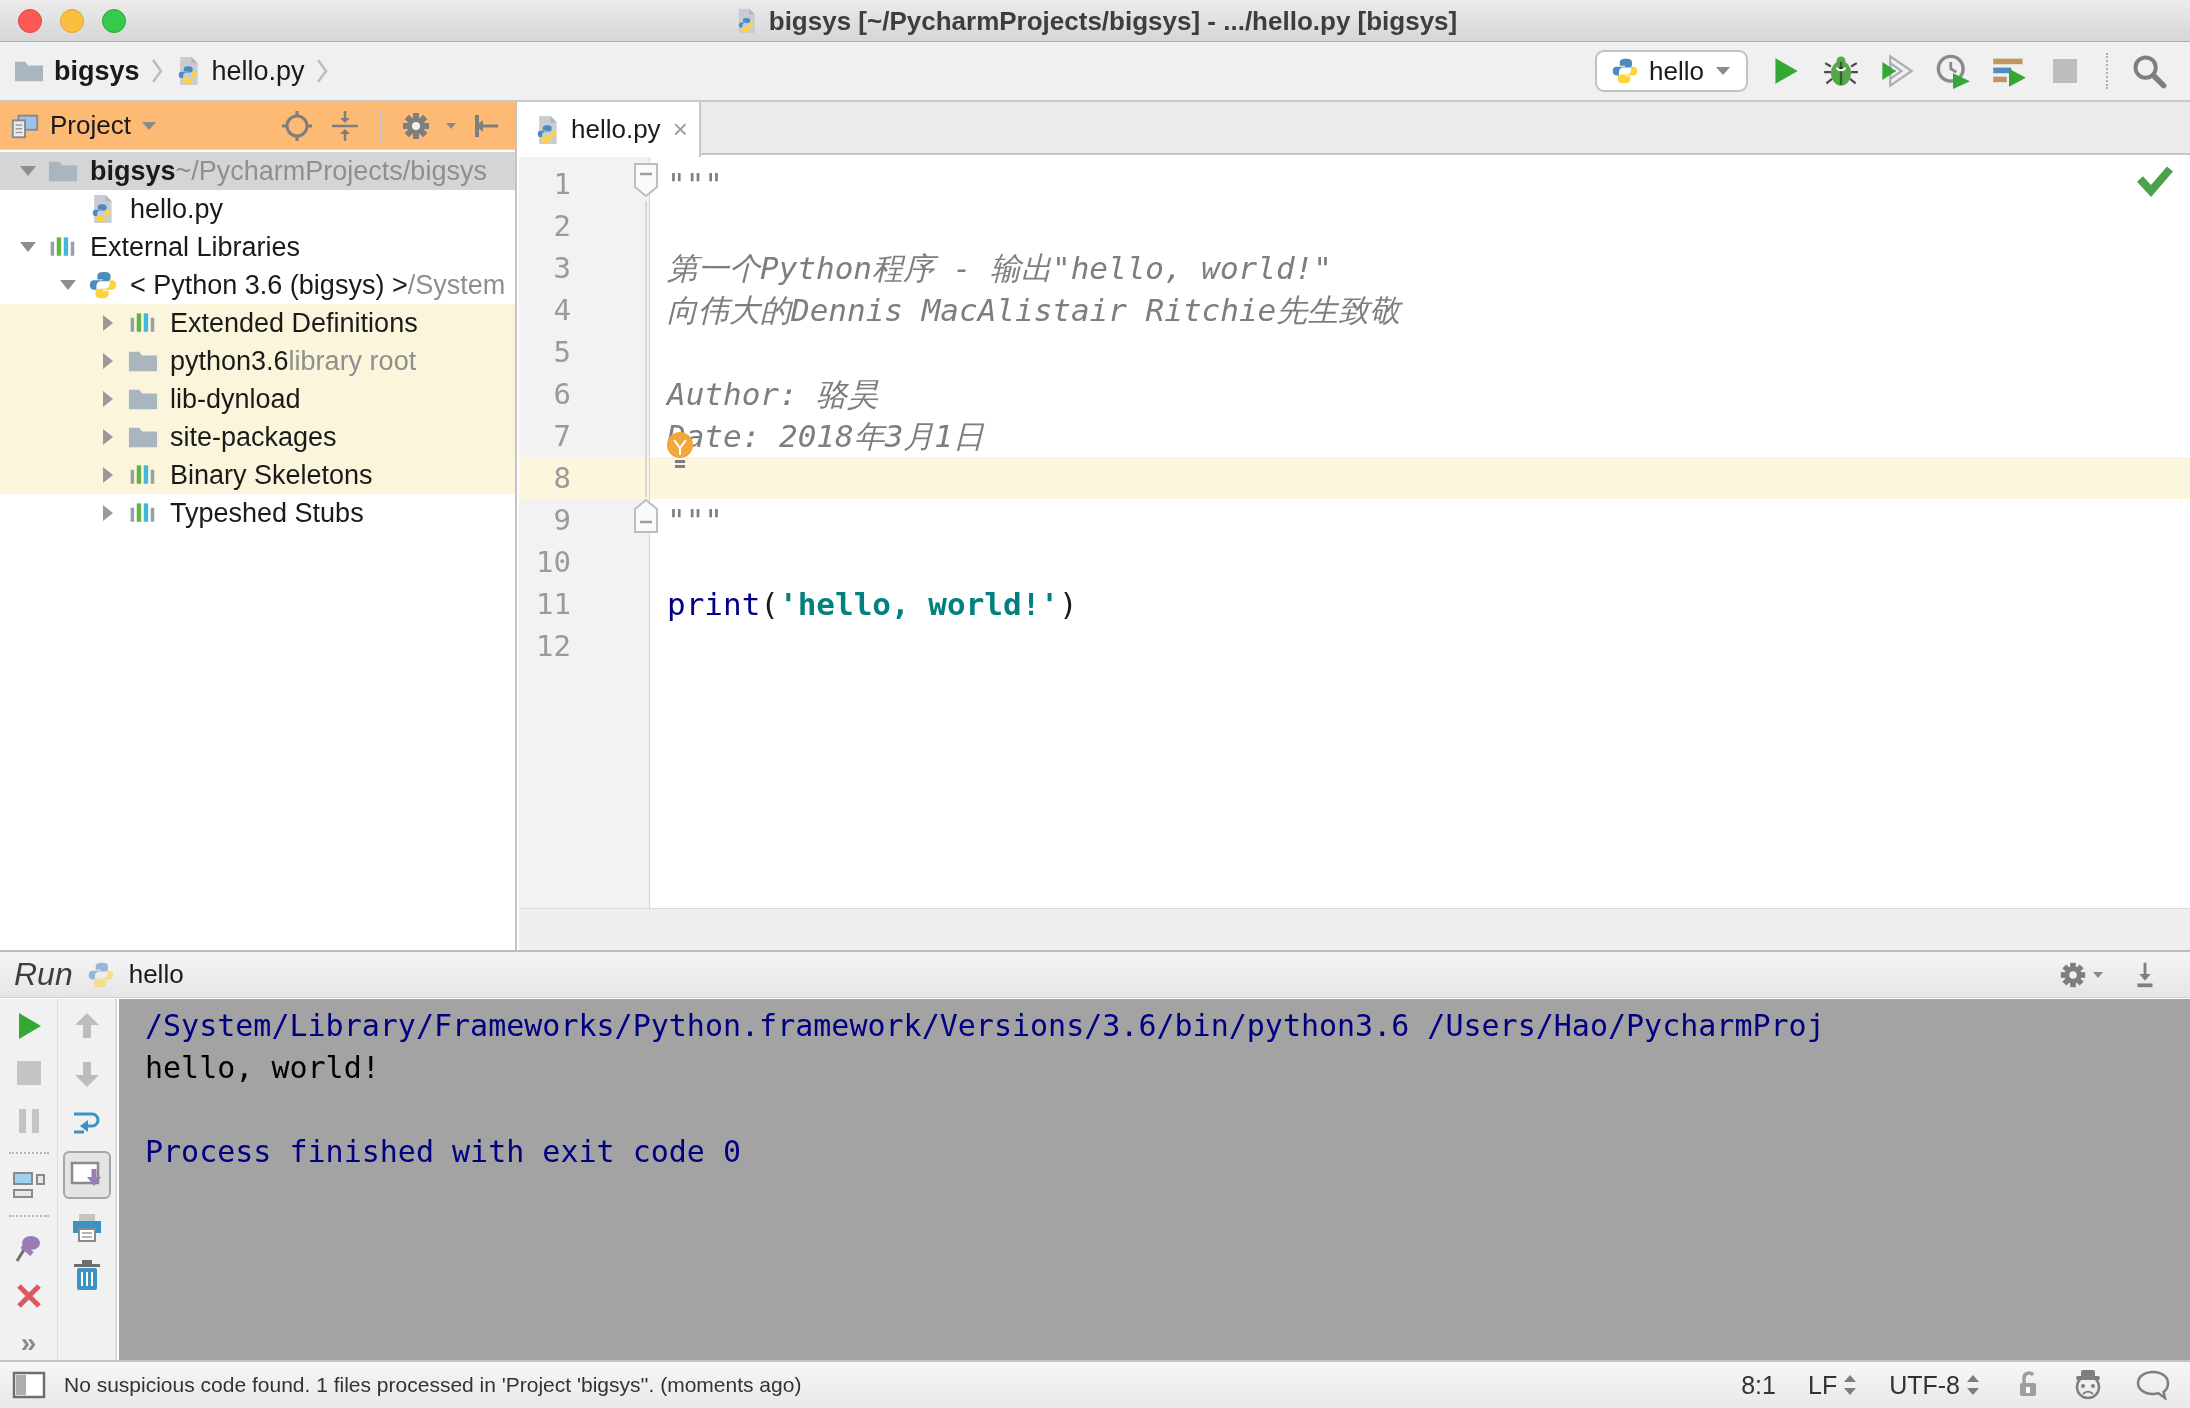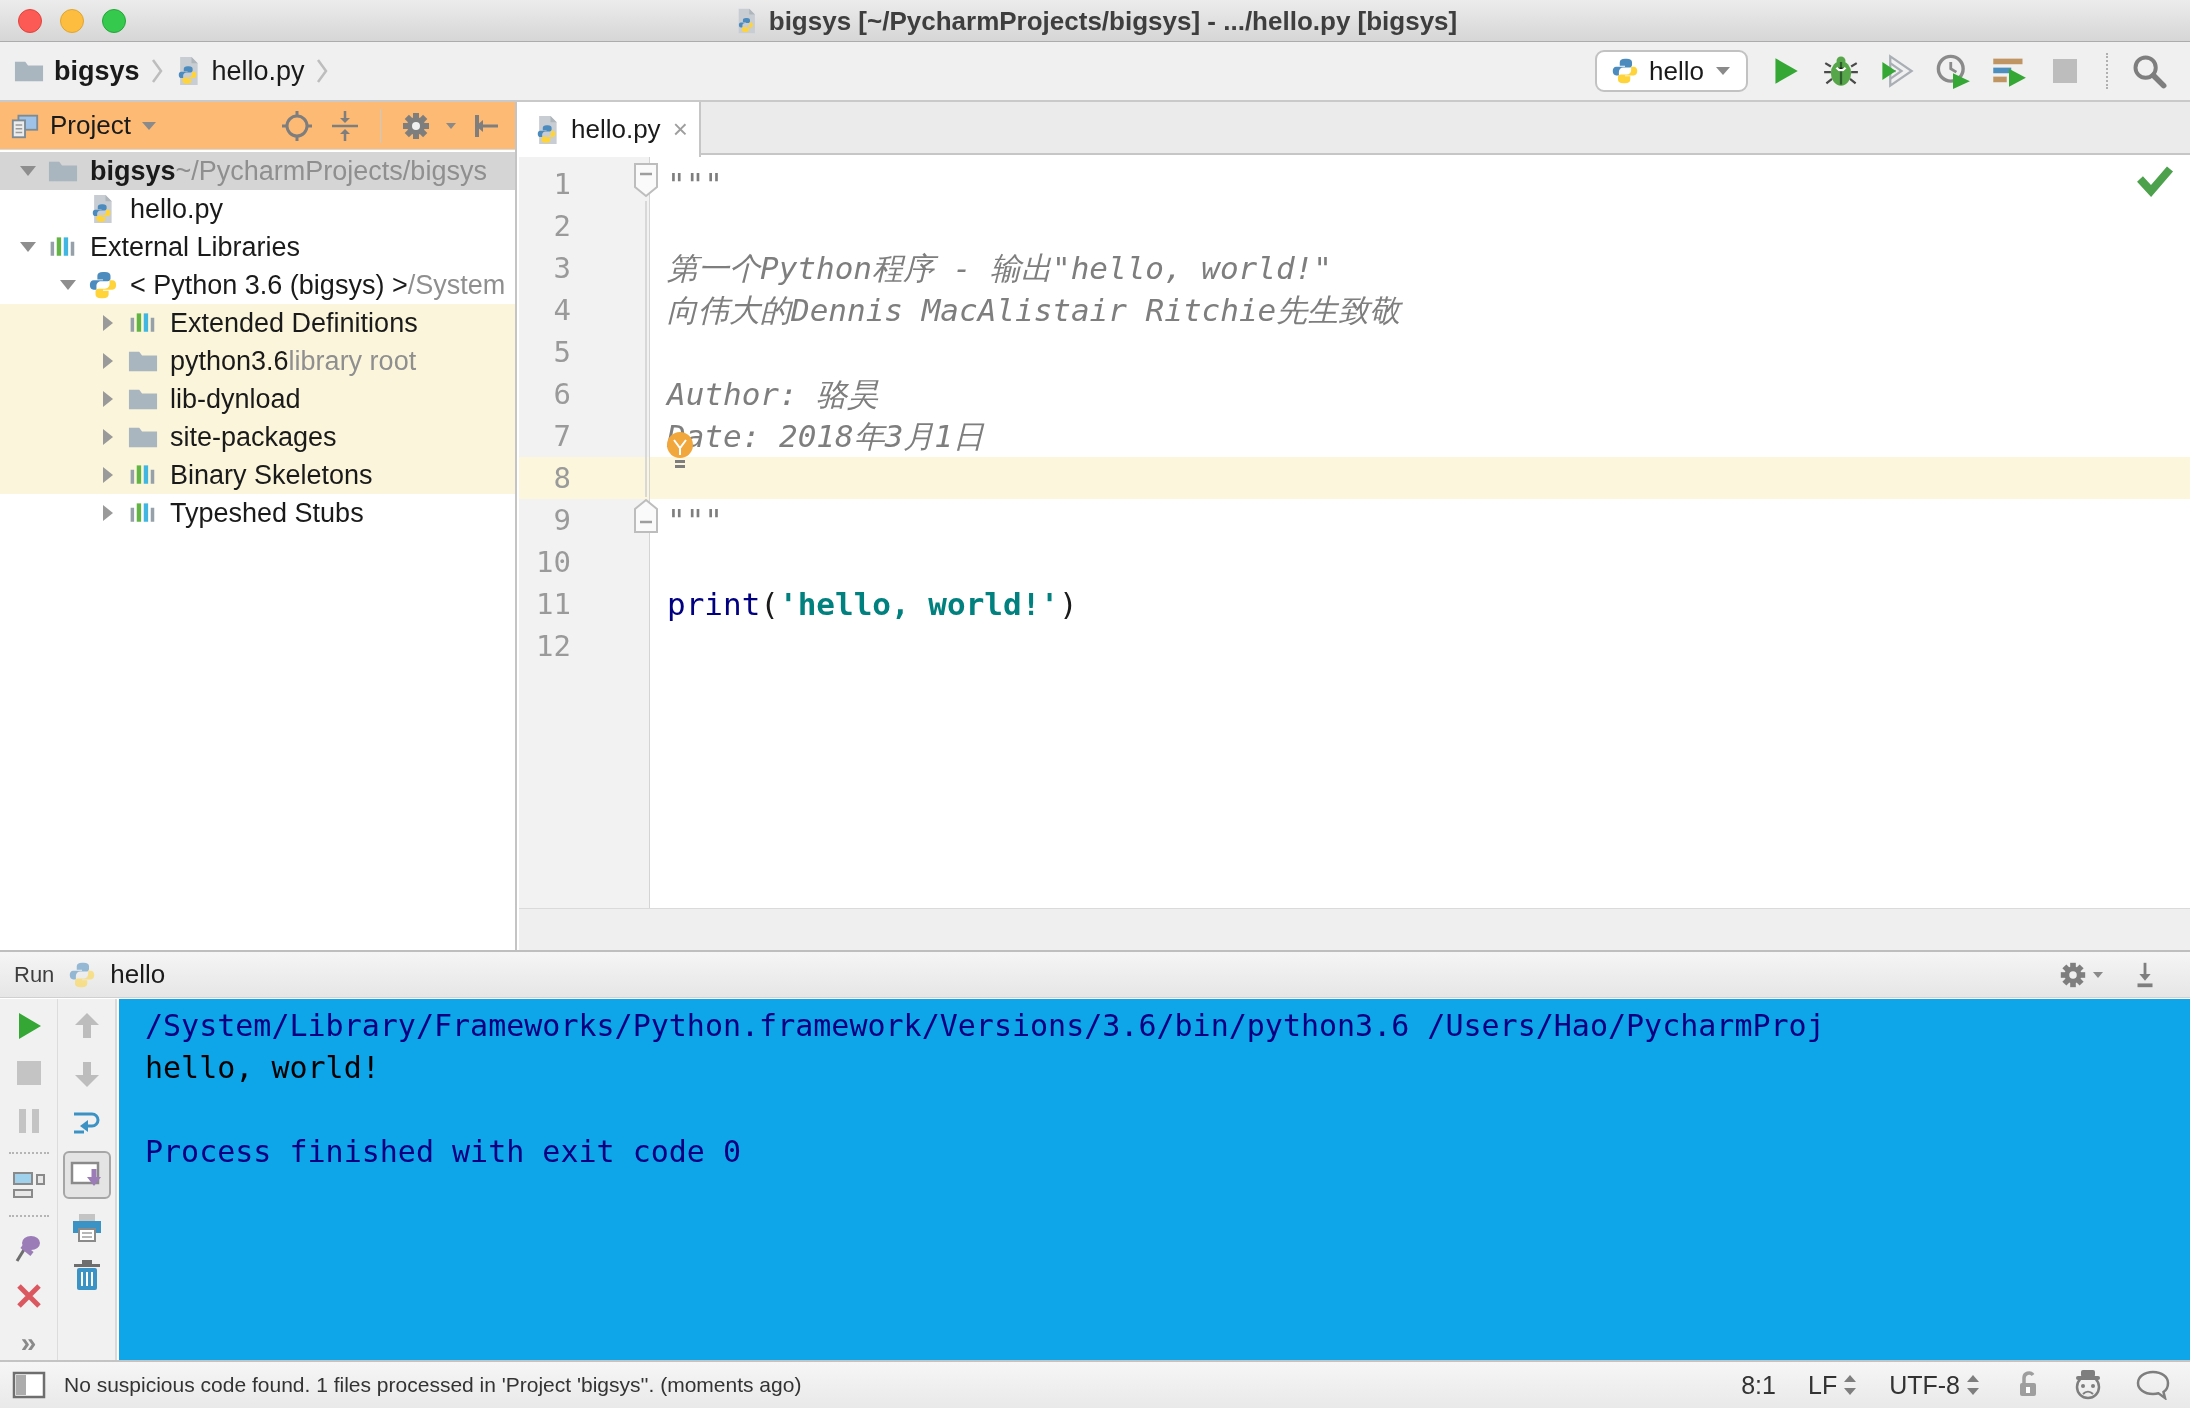--- a/index.html
+++ b/index.html
@@ -76,33 +76,33 @@
   #fold-vline { position:absolute; left:126px; top:44px; width:2px; height:296px; background:#D8D8D8; z-index:4; }
   .foldmark { position:absolute; left:112px; z-index:5; }
   #hscroll-strip { position:absolute; left:0; top:806px; width:1671px; height:42px;
     background:#EFEFEF; border-top:1px solid #DADADA; }
 
   
   #runwin { position:absolute; left:0; top:950px; width:2190px; height:410px; border-top:2px solid #BEBEBE; }
   #run-header { position:absolute; left:0; top:0; width:2190px; height:46px;
     background:linear-gradient(#F5F5F5,#E6E6E6); border-bottom:1px solid #D0D0D0;
     display:flex; align-items:center; padding:0 14px; gap:14px; }
-  #run-header .rlabel { font-size:22px; color:#3E3E3E; }
+  #run-header .rlabel { font-size:32px; color:#3E3E3E;font-style:italic; }
   #run-header .rtab { font-size:26px; color:#1A1A1A; }
   #run-header .rh-right { margin-left:auto; display:flex; align-items:center; gap:26px; padding-right:16px; }
   #run-body { position:absolute; left:0; top:47px; width:2190px; height:363px; background:#FFF; }
   #run-toolbar { position:absolute; left:0; top:0; width:117px; height:363px; background:#F1F1F1; border-right:2px solid #D9D9D9; display:flex; }
   .rcol { width:57px; display:flex; flex-direction:column; align-items:center; padding-top:8px; gap:10px; }
   .rcol2 { border-left:1px solid #DCDCDC; width:58px; }
   .rbtn { width:40px; height:38px; display:flex; align-items:center; justify-content:center; }
   .hdot { width:40px; border-top:2px dotted #B5B5B5; margin:2px 0; }
   .selbox { border:2px solid #A6A6A6; background:#E4E4E4; border-radius:6px; width:48px; height:48px;
     display:flex; align-items:center; justify-content:center; }
   .more { font-size:28px; color:#8A8A8A; font-weight:bold; }
-  #console { position:absolute; left:119px; top:0; width:2071px; height:363px; background:#0ea5e9; overflow:hidden; padding:6px 0 0 26px; }
+  #console { position:absolute; left:119px; top:0; width:2071px; height:363px; background:#a3a3a3; overflow:hidden; padding:6px 0 0 26px; }
   .cline { height:42px; line-height:42px; white-space:pre; font-family:"DejaVu Sans Mono",monospace; font-size:30px; }
   .cinfo { color:#000080; }
   .cout { color:#000000; }
 
   
   #statusbar { position:absolute; left:0; top:1360px; width:2190px; height:48px;
     background:linear-gradient(#F6F6F6,#E9E9E9); border-top:2px solid #C4C4C4; }
   #status-left { position:absolute; left:12px; top:0; height:46px; display:flex; align-items:center; gap:18px; }
   #status-msg { font-size:21px; color:#333; }
   #status-right { position:absolute; right:20px; top:0; height:46px; display:flex; align-items:center; gap:32px; }

